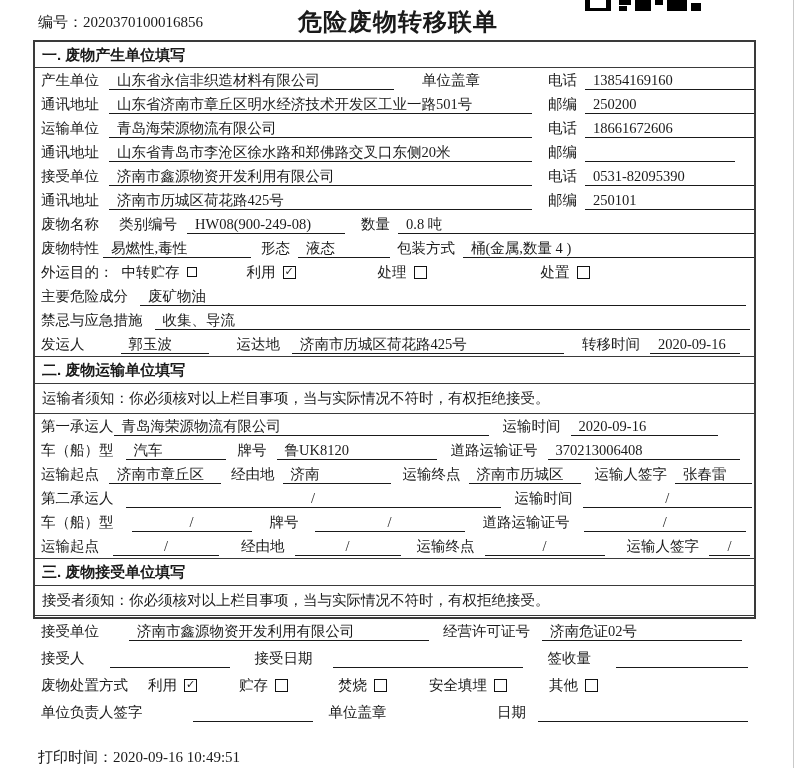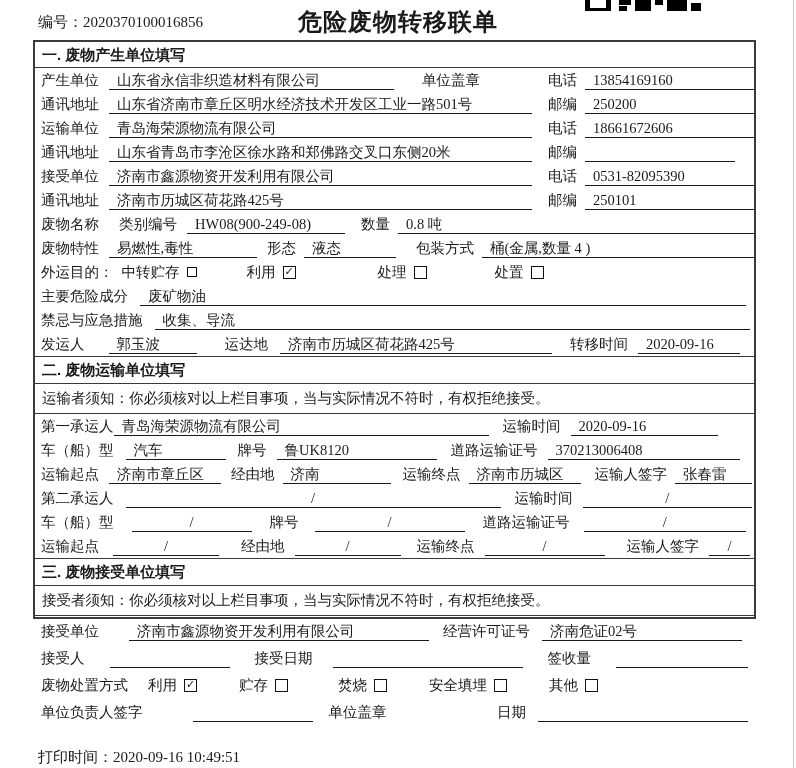--- a/index.html
+++ b/index.html
@@ -126,61 +126,61 @@
 
     <div class="r">
       <span class="lbl" style="margin-right:10px">废物名称</span>
       <span class="lbl" style="margin:0 10px 0 10px">类别编号</span>
       <span class="u" style="width:158px">HW08(900-249-08)</span>
       <span class="lbl" style="margin:0 8px 0 16px">数量</span>
       <span class="u grow">0.8 吨</span>
     </div>
 
     <div class="r">
-      <span class="lbl" style="margin-right:10px">废物特性</span>
+      <span class="lbl" style="margin-right:4px">废物特性</span>
       <span class="u" style="width:148px">易燃性,毒性</span>
       <span class="lbl" style="margin:0 8px 0 10px">形态</span>
       <span class="u" style="width:92px">液态</span>
-      <span class="lbl" style="margin:0 8px 0 20px">包装方式</span>
+      <span class="lbl" style="margin:0 8px 0 7px">包装方式</span>
       <span class="u grow">桶(金属,数量 4 )</span>
     </div>
 
     <div class="r">
       <span class="lbl">外运目的：</span>
       <span class="cbg" style="margin-left:8px">
         <span class="lbl">中转贮存</span>
         <span class="cb small"></span>
       </span>
       <span class="cbg" style="margin-left:50px">
         <span class="lbl">利用</span>
         <span class="cb">✓</span>
       </span>
       <span class="cbg" style="margin-left:82px">
         <span class="lbl">处理</span>
         <span class="cb"></span>
       </span>
-      <span class="cbg" style="margin-left:68px">
+      <span class="cbg" style="margin-left:114px">
         <span class="lbl">处置</span>
         <span class="cb"></span>
       </span>
     </div>
 
     <div class="r">
       <span class="lbl" style="margin-right:12px">主要危险成分</span>
       <span class="u grow" style="margin-right:8px">废矿物油</span>
     </div>
 
     <div class="r">
       <span class="lbl" style="margin-right:12px">禁忌与应急措施</span>
       <span class="u grow" style="margin-right:4px">收集、导流</span>
     </div>
 
 
     <div class="r">
-      <span class="lbl" style="margin-right:24px">发运人</span>
+      <span class="lbl" style="margin-right:36px">发运人</span>
       <span class="u" style="width:88px">郭玉波</span>
       <span class="lbl" style="margin:0 12px 0 28px">运达地</span>
       <span class="u" style="width:272px">济南市历城区荷花路425号</span>
       <span class="lbl" style="margin:0 10px 0 18px">转移时间</span>
       <span class="u grow" style="margin-right:14px">2020-09-16</span>
     </div>
 
     <div class="sec-h mid">二. 废物运输单位填写</div>
     <div class="notice">运输者须知：你必须核对以上栏目事项，当与实际情况不符时，有权拒绝接受。</div>
 

